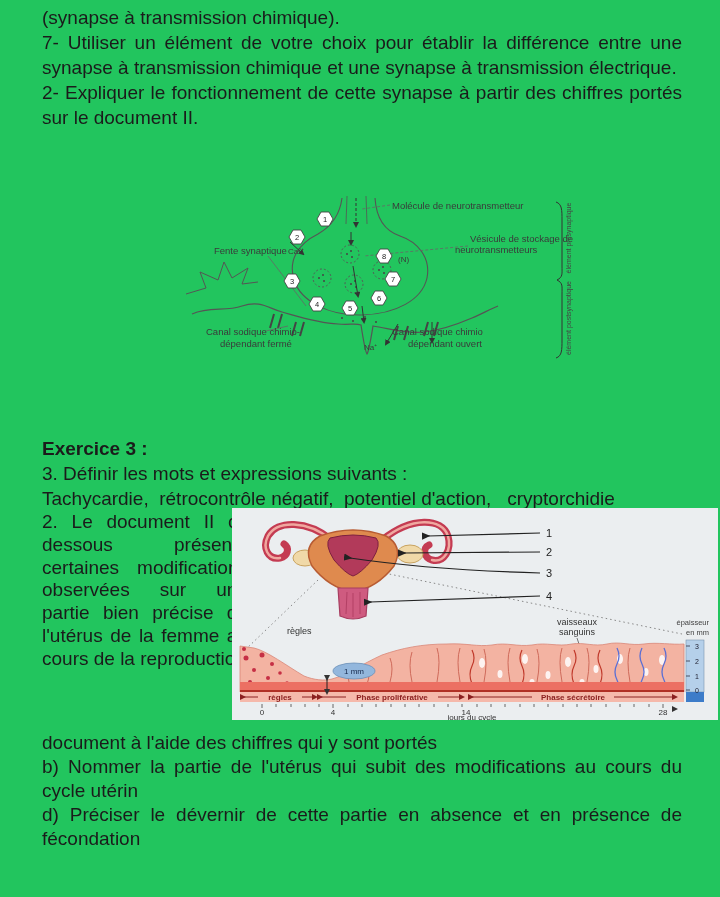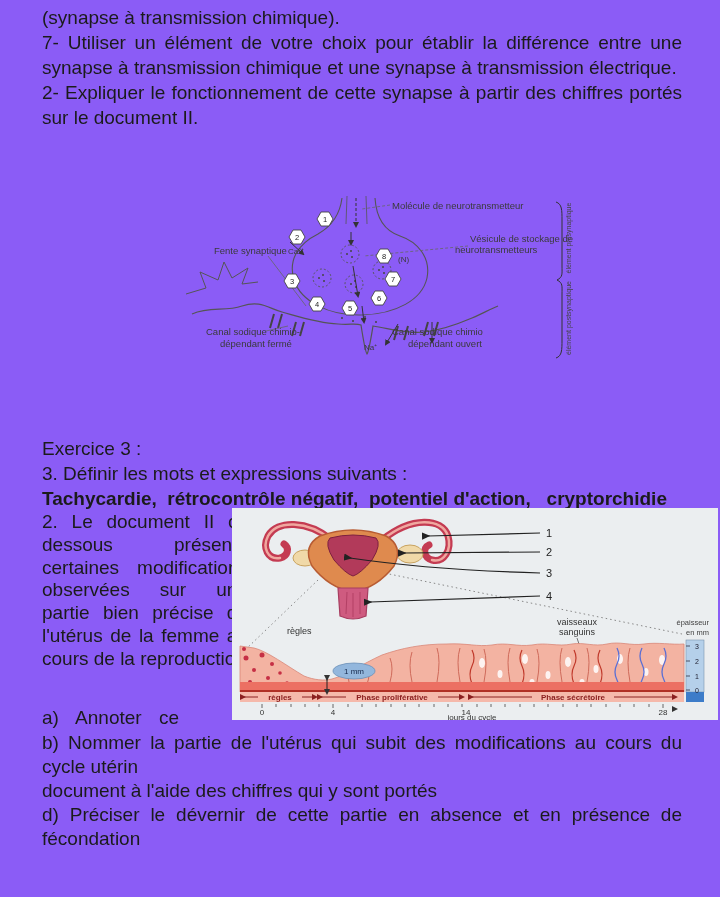--- a/index.html
+++ b/index.html
@@ -1,26 +1,26 @@
 <!DOCTYPE html>
 <html><head>
 <meta charset="utf-8">
 <style>
   html,body { margin:0; padding:0; background:#ffffff; }
   .page {
     position:relative; width:720px; height:897px; overflow:hidden;
-    background:#8b5cf6; color:#1b1b1b;
+    background:#22c55e; color:#1b1b1b;
     font-family:"Liberation Sans", sans-serif;
     font-size:19px; line-height:25px;
   }
   .page p { margin:0; }
   .topblock { position:absolute; left:42px; top:5px; width:640px; text-align:justify; }
   .ex3block { position:absolute; left:42px; top:436px; width:640px; }
-  .ex3-title { font-weight:normal; }
-  .terms { white-space:pre-wrap;font-weight:bold; }
+  .ex3-title { font-weight:bold; }
+  .terms { white-space:pre-wrap; }
   .leftcol {
     position:absolute; left:42px; top:511px; width:206px;
     text-align:justify; line-height:22.8px;
   }
   .qa-lead {
     position:absolute; left:42px; top:706px; width:137px;
     text-align:justify; text-align-last:justify; line-height:24px;
   }
   .bottomblock { position:absolute; left:42px; top:731px; width:640px; text-align:justify; line-height:24px; }
   .synapse-fig { position:absolute; left:170px; top:196px; width:430px; height:168px; }
@@ -314,21 +314,20 @@
         <text class="tick-label" x="30" y="207" text-anchor="middle">0</text>
         <text class="tick-label" x="101" y="207" text-anchor="middle">4</text>
         <text class="tick-label" x="234" y="207" text-anchor="middle">14</text>
         <text class="tick-label" x="431" y="207" text-anchor="middle">28</text>
         <text class="tick-label" x="240" y="211.5" text-anchor="middle">jours du cycle</text>
       </g>
     </g>
   </svg>
   </div>
 
-  <div class="qa-lead">a) Annoter ce</div>
 
   <div class="bottomblock">
+    <p>document à l'aide des chiffres qui y sont portés</p>
     <p>b) Nommer la partie de l'utérus qui subit des modifications au cours du cycle utérin</p>
-    <p>document à l'aide des chiffres qui y sont portés</p>
     <p>d) Préciser le dévernir de cette partie en absence et en présence de fécondation</p>
   </div>
 
 </div>
 
 </body></html>

